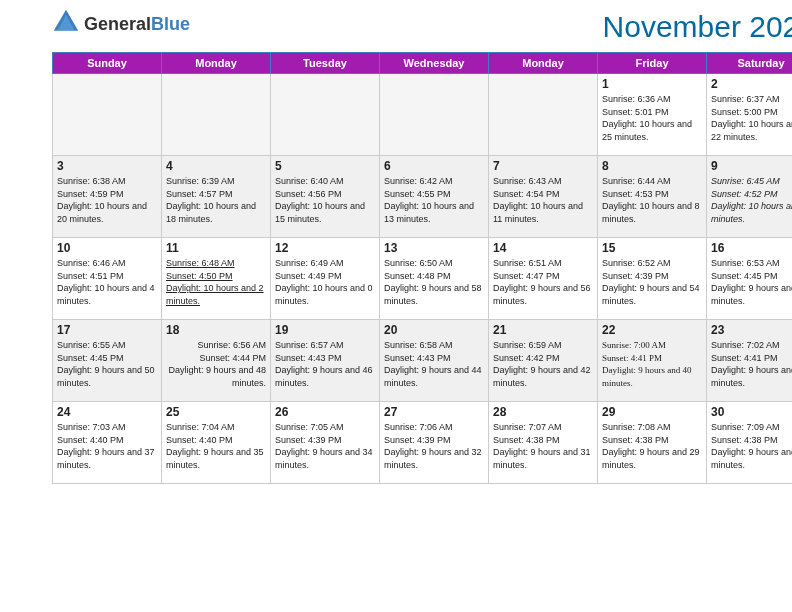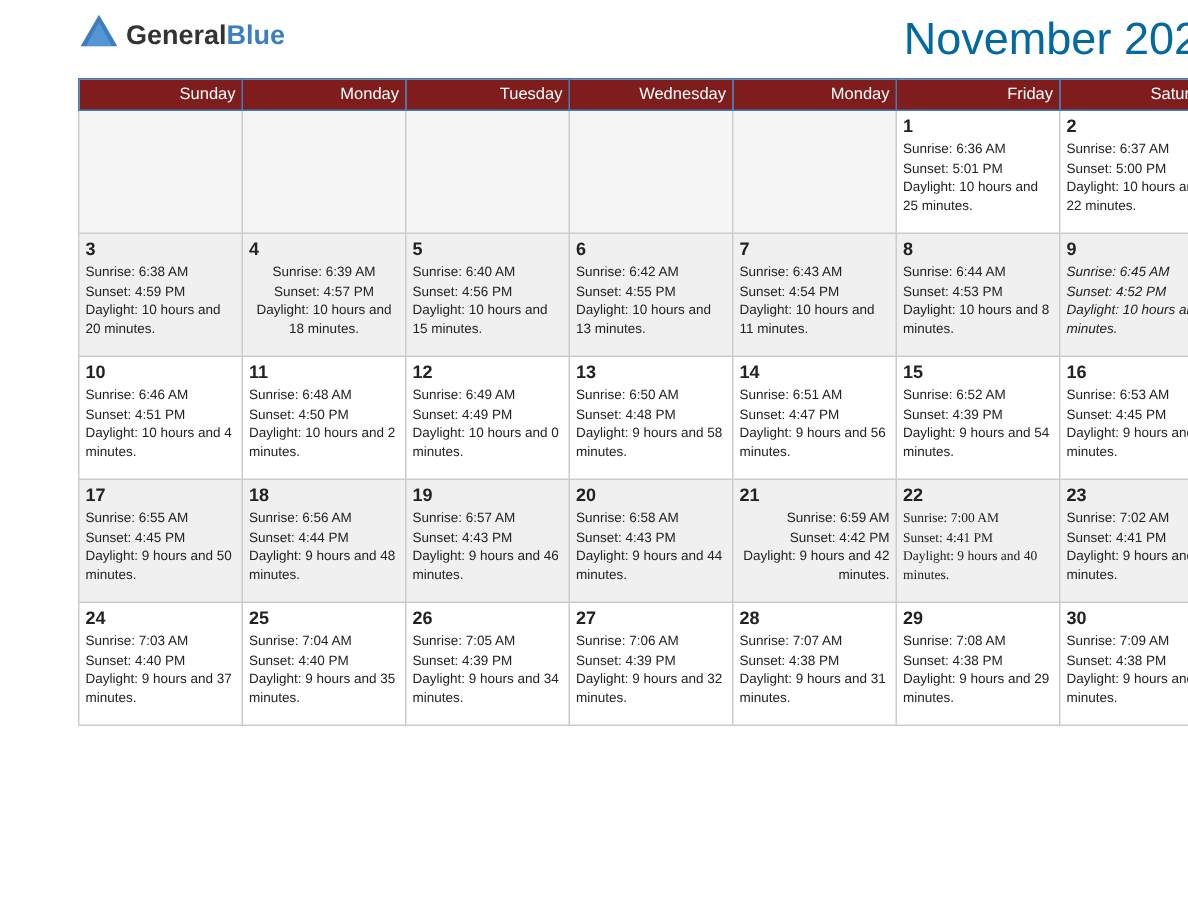--- a/index.html
+++ b/index.html
@@ -56,26 +56,26 @@
     .location {
       font-size: 14px;
       color: #444;
     }
     table {
       width: 100%;
       border-collapse: collapse;
       table-layout: fixed;
     }
     th {
-      background-color: #7f1d1d;
+      background-color: #a21caf;
       color: #fff;
       font-size: 11px;
-      font-weight: normal;
+      font-weight: bold;
       padding: 4px 4px;
-      text-align: right;
+      text-align: center;
       border: 1px solid #3d7ebf;
     }
     td {
       vertical-align: top;
       border: 1px solid #ccc;
       padding: 3px 4px;
       font-size: 9px;
       color: #222;
       height: 82px;
       background: #fff;
@@ -153,21 +153,21 @@
         </tr>
         <tr>
           <td class="alt-row">
             <span class="day-num">3</span>
             <div class="day-info" style="white-space: pre-line;">Sunrise: 6:38 AM
 Sunset: 4:59 PM
 Daylight: 10 hours and 20 minutes.</div>
           </td>
           <td class="alt-row">
             <span class="day-num">4</span>
-            <div class="day-info" style="white-space: pre-line; text-align: center;">Sunrise: 6:39 AM
+            <div class="day-info" style="white-space: pre-line;">Sunrise: 6:39 AM
 Sunset: 4:57 PM
 Daylight: 10 hours and 18 minutes.</div>
           </td>
           <td class="alt-row">
             <span class="day-num">5</span>
             <div class="day-info" style="white-space: pre-line;">Sunrise: 6:40 AM
 Sunset: 4:56 PM
 Daylight: 10 hours and 15 minutes.</div>
           </td>
           <td class="alt-row">
@@ -197,21 +197,21 @@
         </tr>
         <tr>
           <td>
             <span class="day-num">10</span>
             <div class="day-info" style="white-space: pre-line;">Sunrise: 6:46 AM
 Sunset: 4:51 PM
 Daylight: 10 hours and 4 minutes.</div>
           </td>
           <td>
             <span class="day-num">11</span>
-            <div class="day-info" style="white-space: pre-line;">Sunrise: 6:48 AM
+            <div class="day-info" style="white-space: pre-line; text-decoration: underline;">Sunrise: 6:48 AM
 Sunset: 4:50 PM
 Daylight: 10 hours and 2 minutes.</div>
           </td>
           <td>
             <span class="day-num">12</span>
             <div class="day-info" style="white-space: pre-line;">Sunrise: 6:49 AM
 Sunset: 4:49 PM
 Daylight: 10 hours and 0 minutes.</div>
           </td>
           <td>
@@ -241,39 +241,39 @@
         </tr>
         <tr>
           <td class="alt-row">
             <span class="day-num">17</span>
             <div class="day-info" style="white-space: pre-line;">Sunrise: 6:55 AM
 Sunset: 4:45 PM
 Daylight: 9 hours and 50 minutes.</div>
           </td>
           <td class="alt-row">
             <span class="day-num">18</span>
-            <div class="day-info" style="white-space: pre-line;">Sunrise: 6:56 AM
+            <div class="day-info" style="white-space: pre-line; text-align: right;">Sunrise: 6:56 AM
 Sunset: 4:44 PM
 Daylight: 9 hours and 48 minutes.</div>
           </td>
           <td class="alt-row">
             <span class="day-num">19</span>
             <div class="day-info" style="white-space: pre-line;">Sunrise: 6:57 AM
 Sunset: 4:43 PM
 Daylight: 9 hours and 46 minutes.</div>
           </td>
           <td class="alt-row">
             <span class="day-num">20</span>
             <div class="day-info" style="white-space: pre-line;">Sunrise: 6:58 AM
 Sunset: 4:43 PM
 Daylight: 9 hours and 44 minutes.</div>
           </td>
           <td class="alt-row">
             <span class="day-num">21</span>
-            <div class="day-info" style="white-space: pre-line; text-align: right;">Sunrise: 6:59 AM
+            <div class="day-info" style="white-space: pre-line;">Sunrise: 6:59 AM
 Sunset: 4:42 PM
 Daylight: 9 hours and 42 minutes.</div>
           </td>
           <td class="alt-row">
             <span class="day-num">22</span>
             <div class="day-info" style="white-space: pre-line; font-family: Liberation Serif, serif;">Sunrise: 7:00 AM
 Sunset: 4:41 PM
 Daylight: 9 hours and 40 minutes.</div>
           </td>
           <td class="alt-row">

